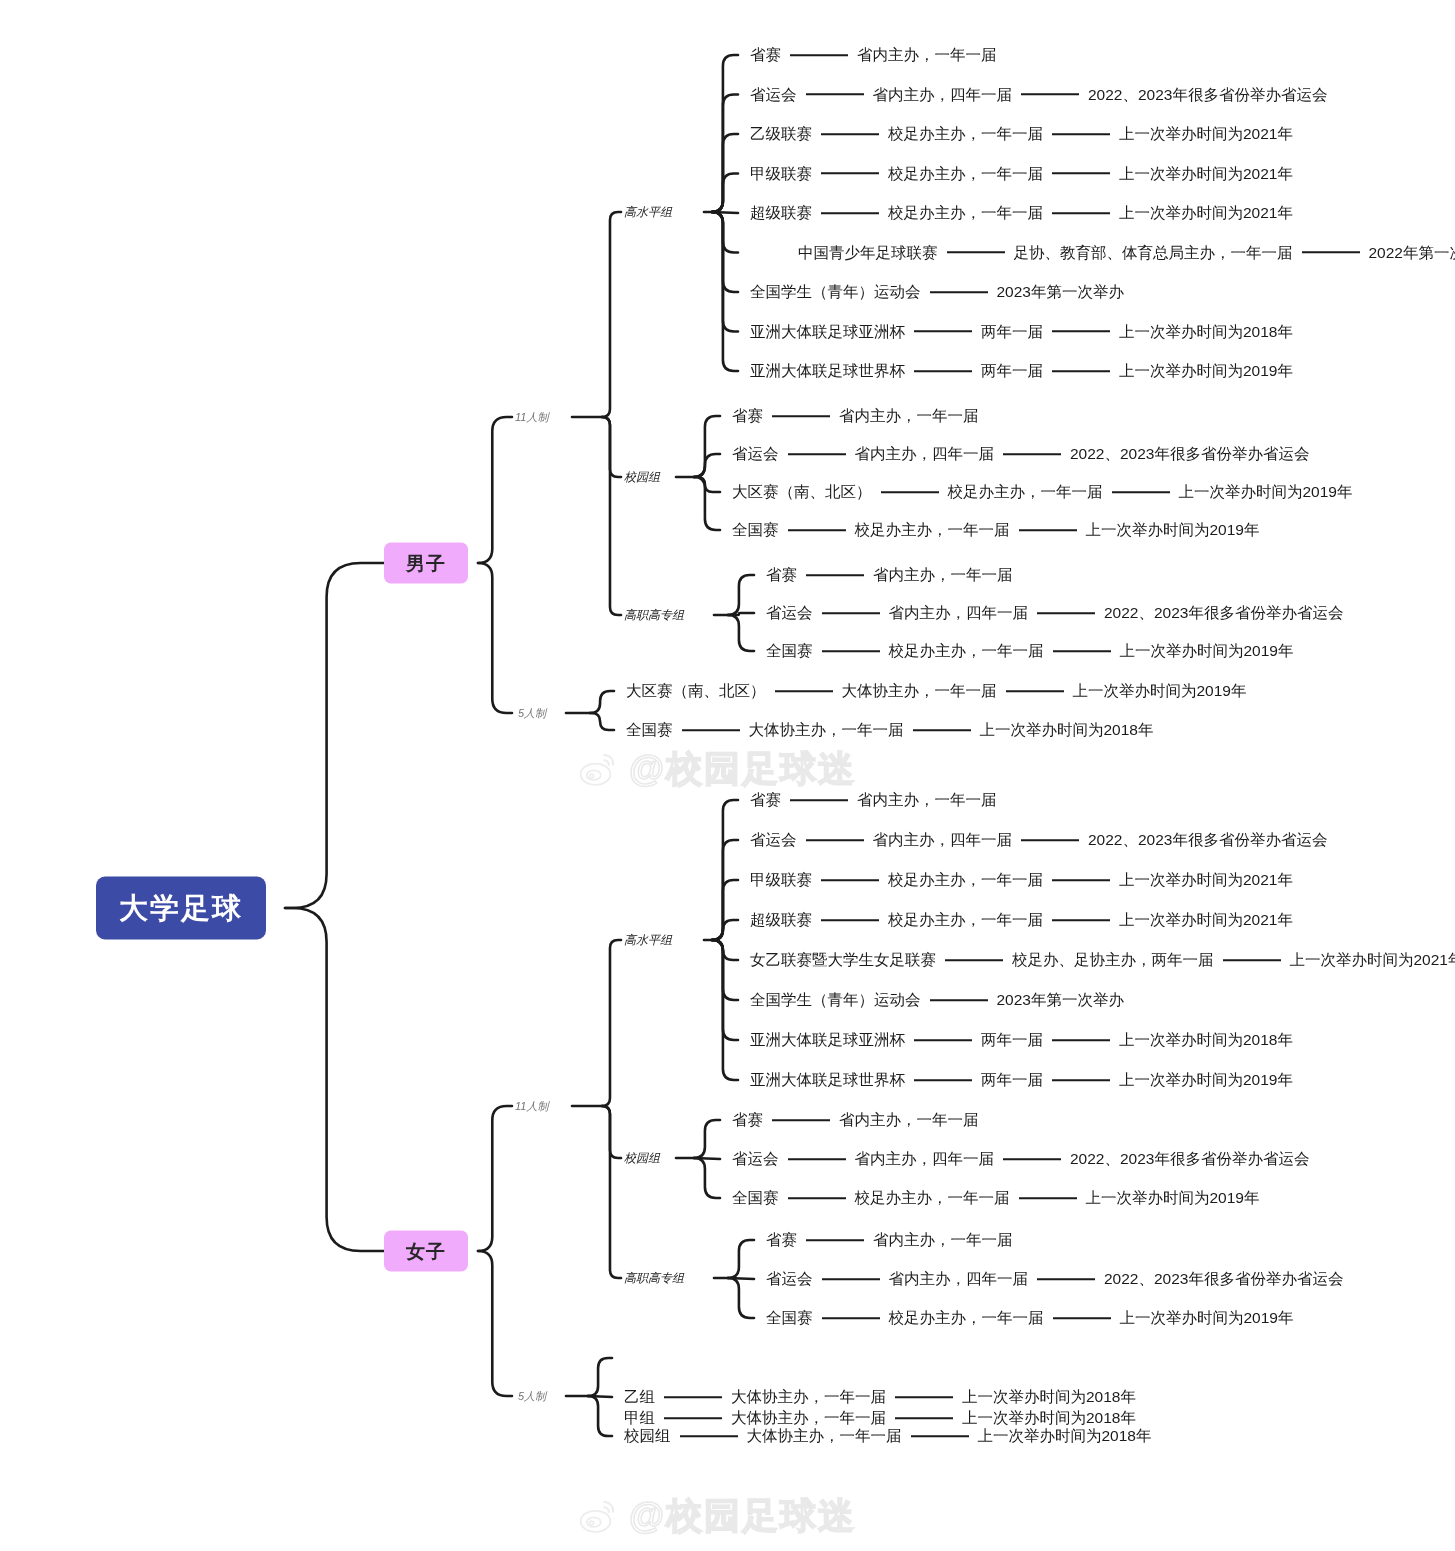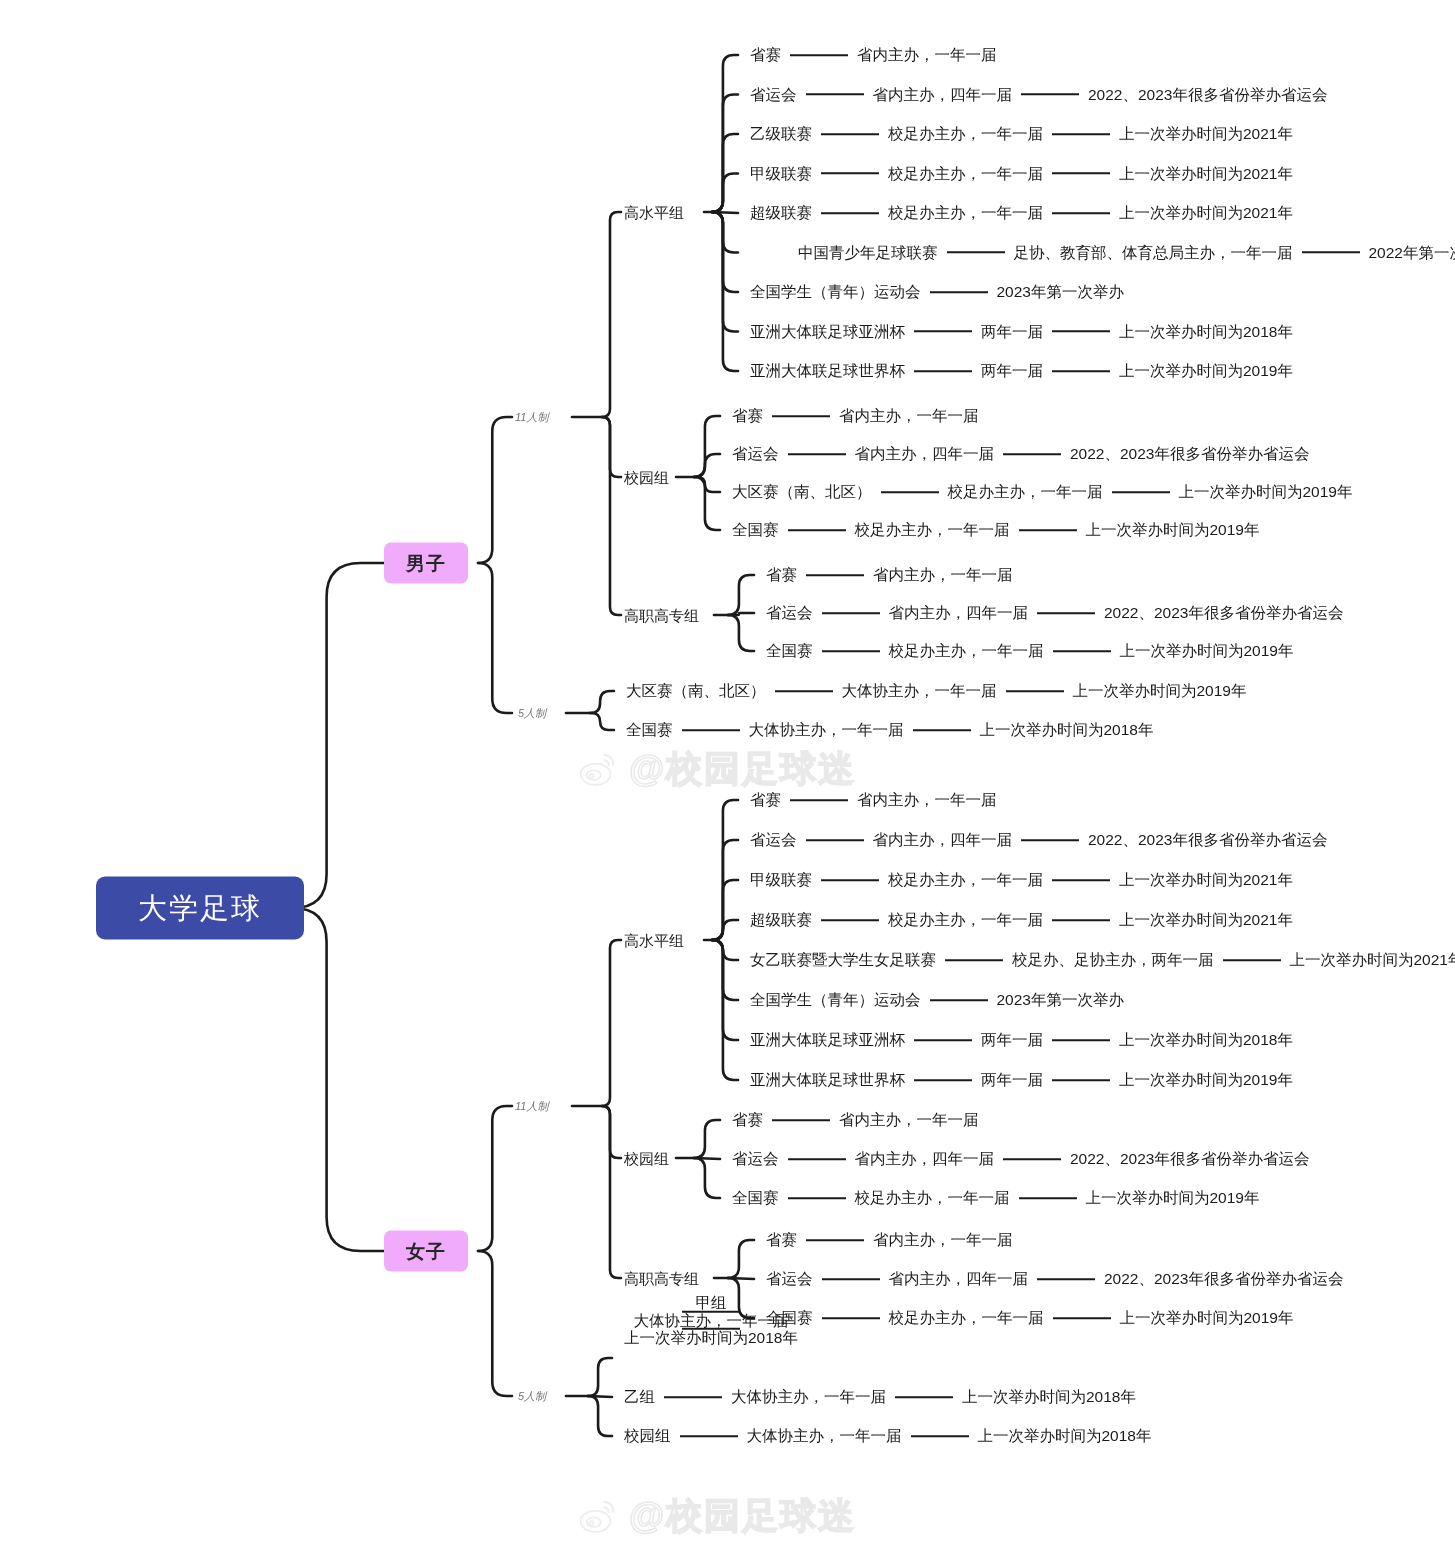--- a/index.html
+++ b/index.html
@@ -28,45 +28,46 @@
     position: absolute;
     white-space: nowrap;
     transform: translateY(-50%);
     line-height: 1;
   }
   
   .n-root {
     background: #3C4BA6;
     color: #ffffff;
     font-size: 29px;
-    font-weight: normal;
+    font-weight: bold;
     letter-spacing: 2px;
-    padding: 17px 42px;
+    padding: 17px 23px;
     border-radius: 9px;
   }
   
   .n-gender {
     background: #f0abfc;
     color: #262626;
     font-size: 19px;
     font-weight: bold;
     letter-spacing: 1px;
     padding: 11px 22px;
     border-radius: 7px;
   }
   
   .n-format {
     font-size: 11px;
     color: #737373;
     font-style: italic;
   }
   
   .n-group {
-    font-size: 15px;
+    font-size: 12px;
     color: #1b1b1b;
+    font-style: italic;
   }
   
   .leafrow {
     position: absolute;
     transform: translateY(-50%);
     white-space: nowrap;
     display: flex;
     align-items: center;
     line-height: 1;
     justify-content: flex-end;
@@ -394,21 +395,21 @@
         <span class="dash d2"></span>
         <span class="lf-seg">2022、2023年很多省份举办省运会</span>
       </div>
       <div class="leafrow" style="left: 766px; top: 1318px;">
         <span class="lf-title">全国赛</span>
         <span class="dash d1"></span>
         <span class="lf-seg">校足办主办，一年一届</span>
         <span class="dash d2"></span>
         <span class="lf-seg">上一次举办时间为2019年</span>
       </div>
-      <div class="leafrow" style="left: 624px; top: 1320px; flex-direction: column;">
+      <div class="leafrow" style="left: 624px; top: 1418px;">
         <span class="lf-title">甲组</span>
         <span class="dash d1"></span>
         <span class="lf-seg">大体协主办，一年一届</span>
         <span class="dash d2"></span>
         <span class="lf-seg">上一次举办时间为2018年</span>
       </div>
       <div class="leafrow" style="left: 624px; top: 1397px;">
         <span class="lf-title">乙组</span>
         <span class="dash d1"></span>
         <span class="lf-seg">大体协主办，一年一届</span>

